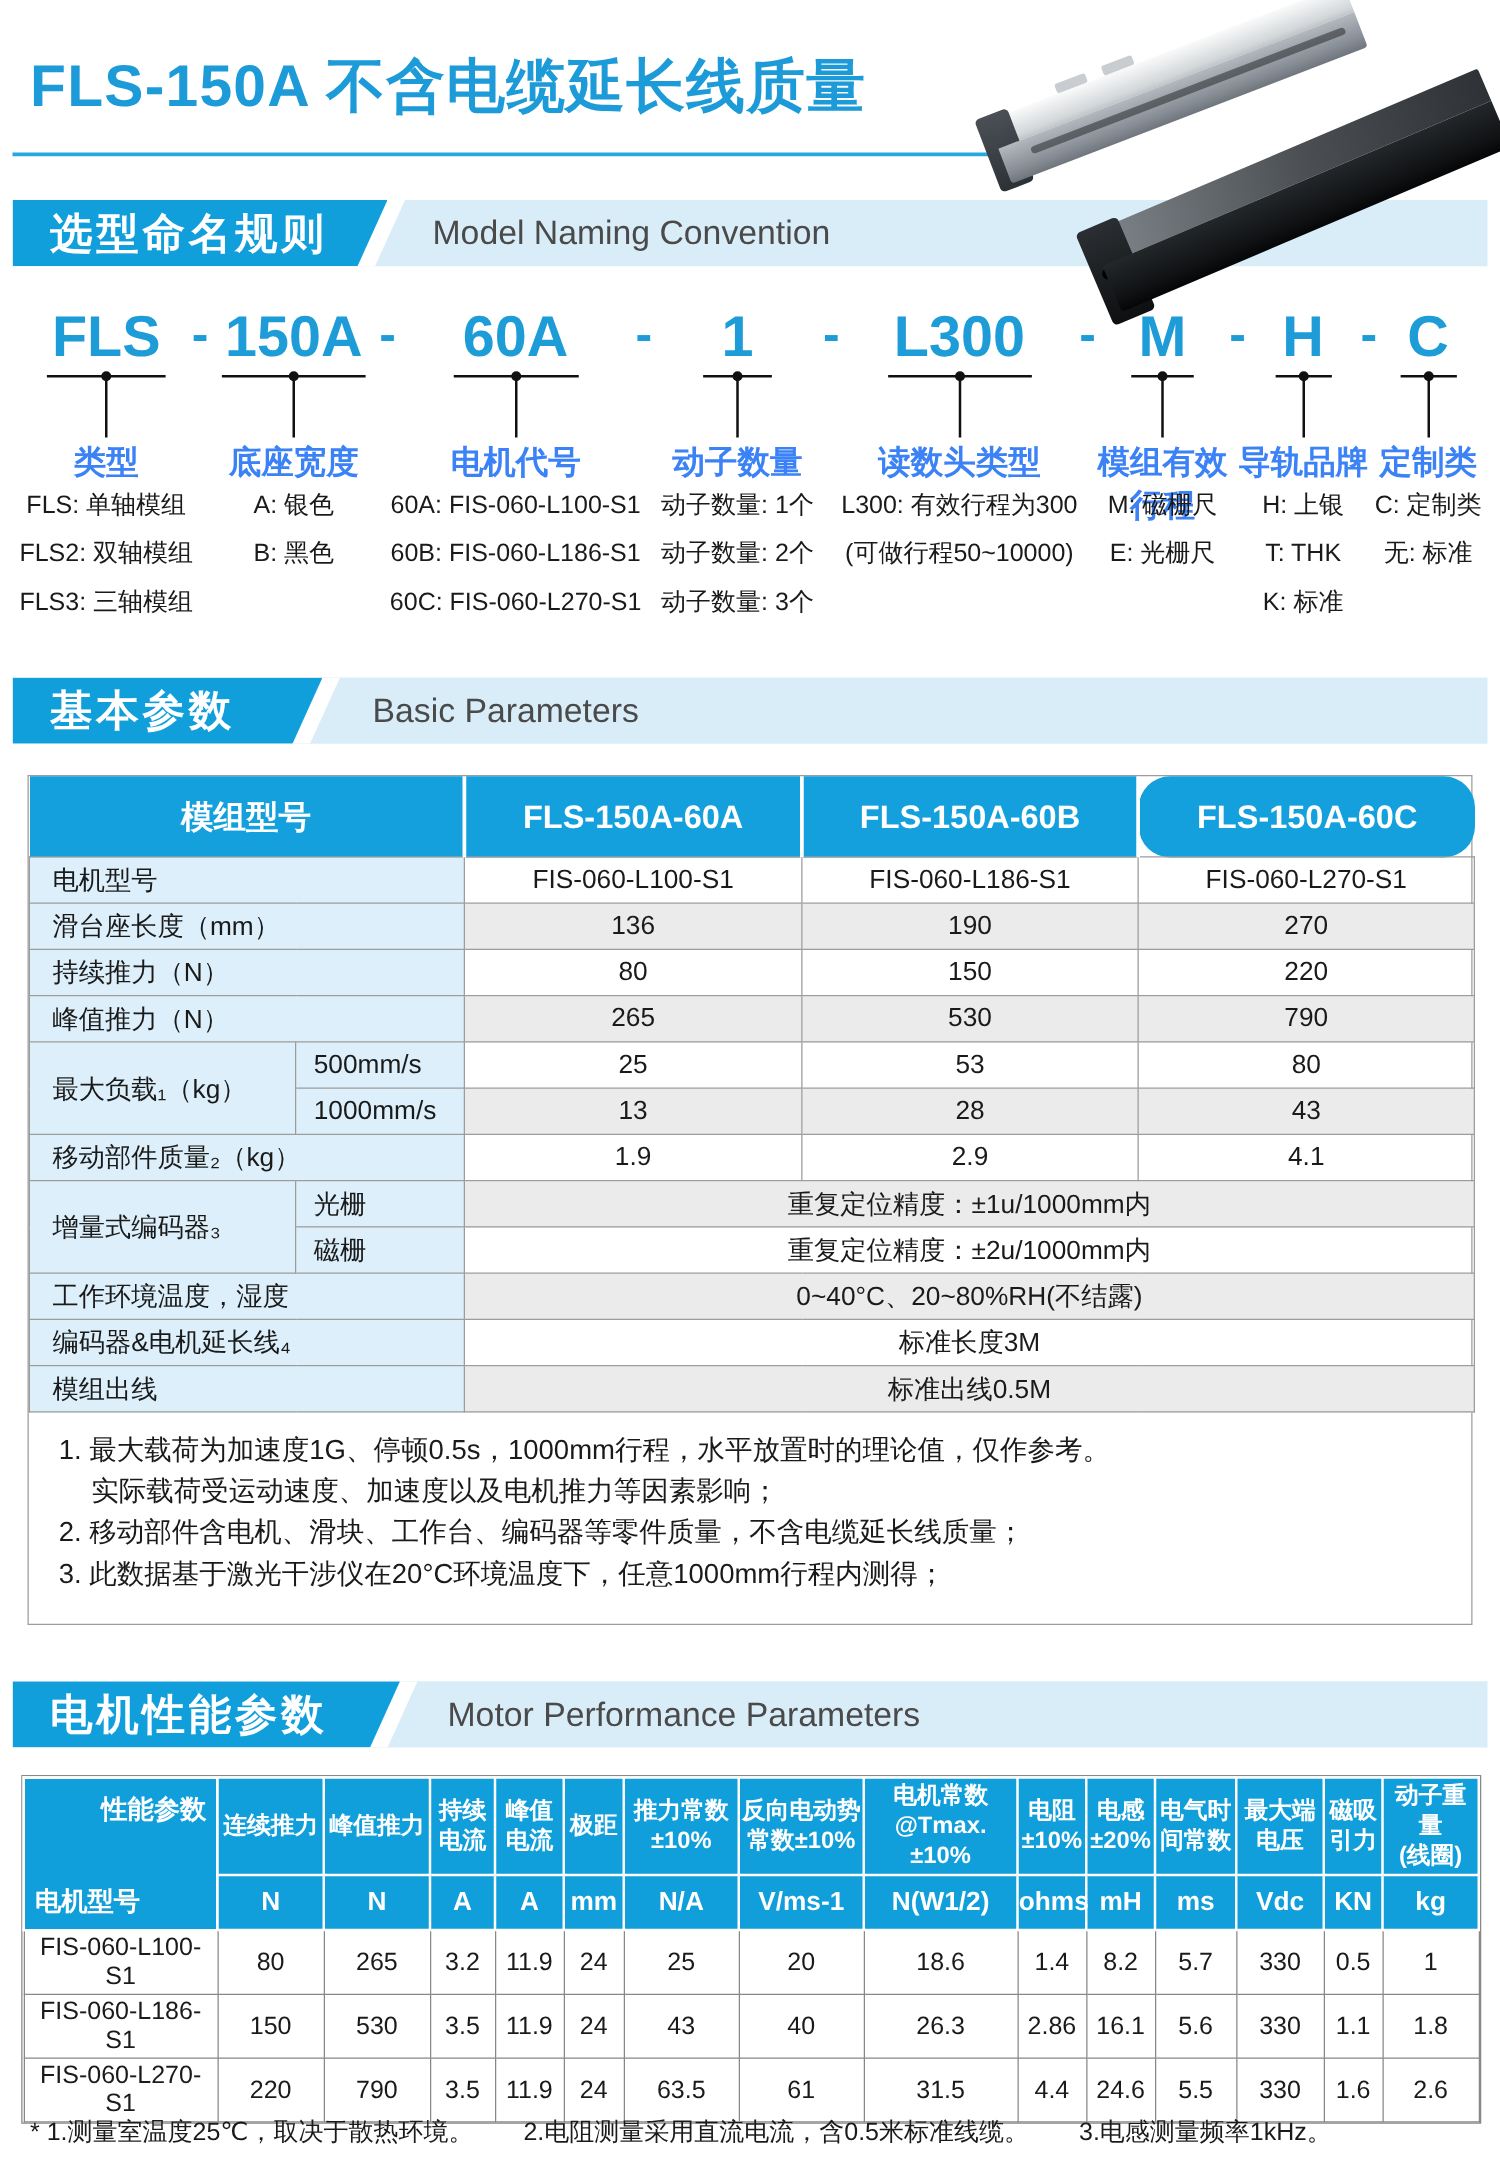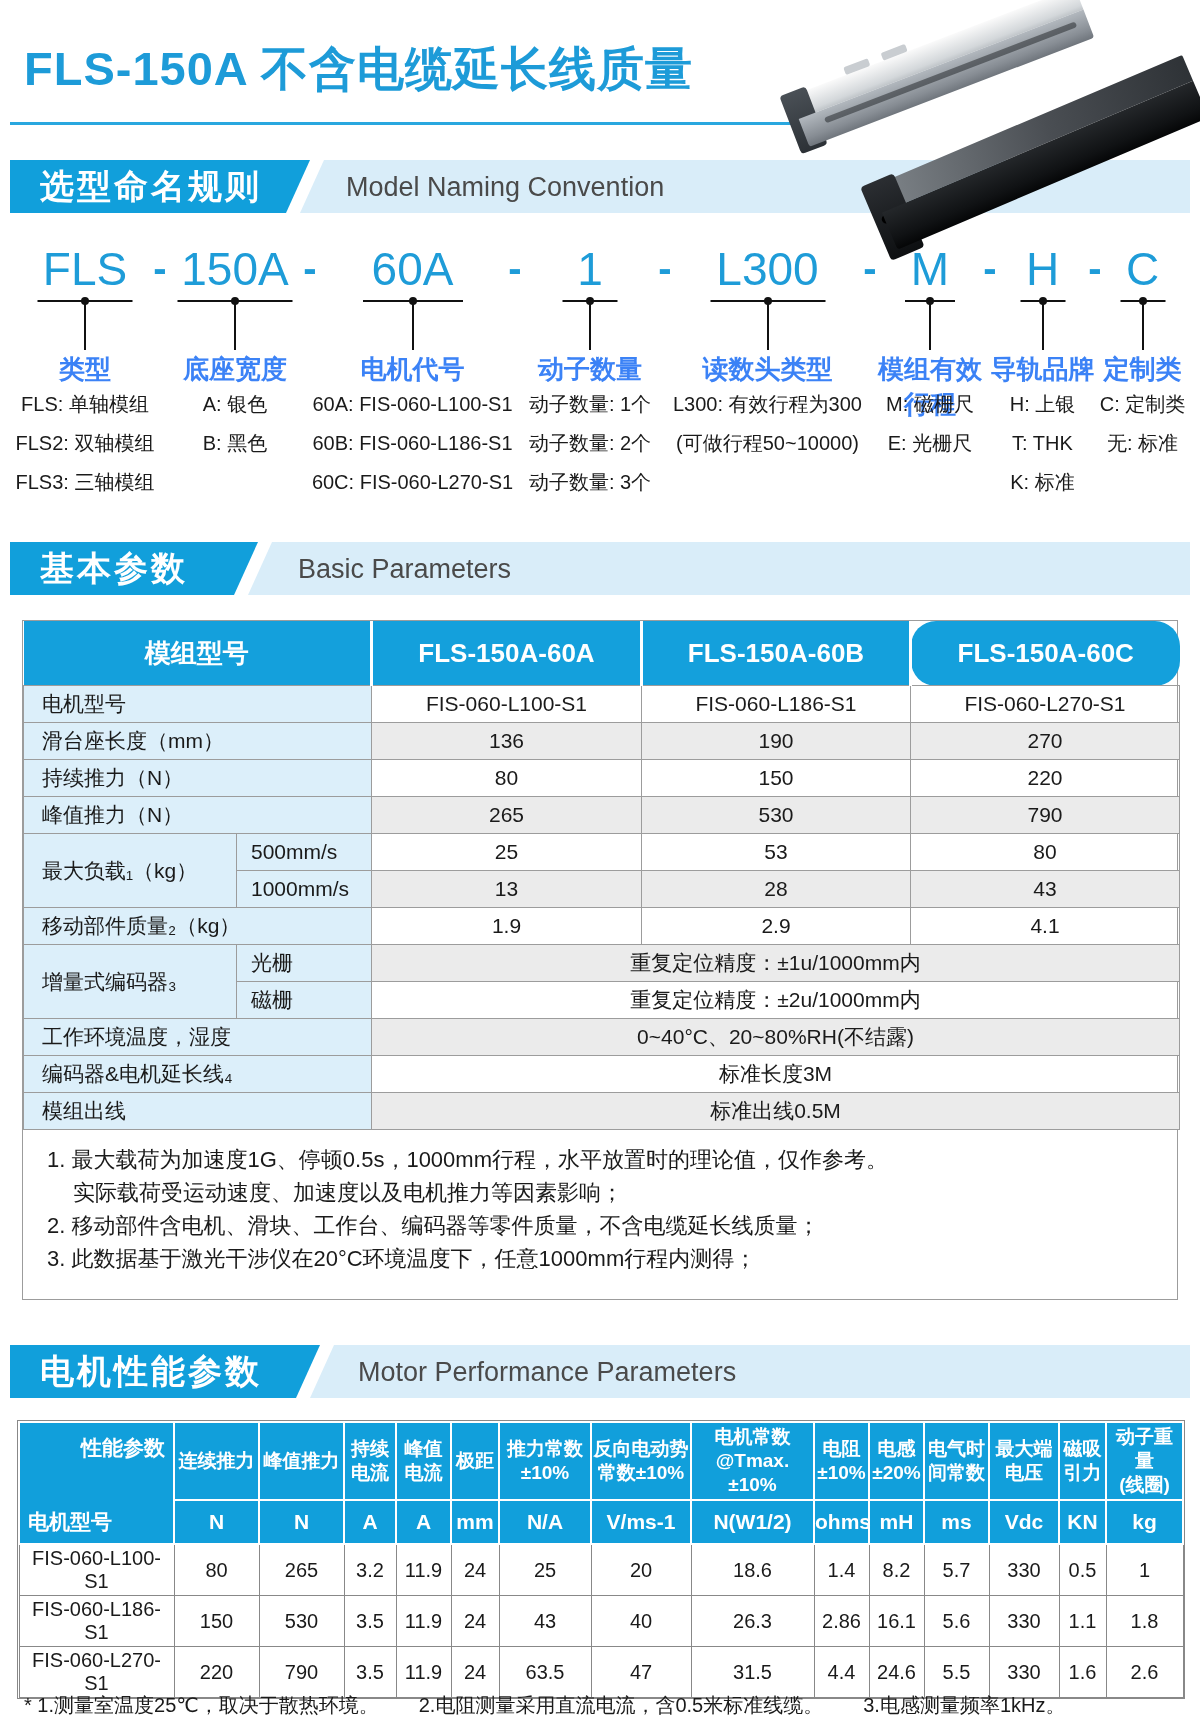--- a/index.html
+++ b/index.html
@@ -38,21 +38,21 @@
           clip-path:polygon(0 0,100% 0,calc(100% - 24px) 100%,0 100%);
           display:flex;align-items:center;padding-left:30px;box-sizing:border-box;
           color:#fff;font-size:34px;font-weight:bold;letter-spacing:3px;}
   .b-en{position:absolute;top:50%;transform:translateY(-50%);font-size:27px;color:#4a4a4a;}
 
   
   .ngrid{position:absolute;left:10px;width:1180px;display:grid;
          grid-template-columns:150px 150px 205px 150px 205px 120px 105px 95px;}
   .ngrid>div{text-align:center;}
   .codes{top:240px;height:58px;}
-  .codes>div{font-size:46px;font-weight:normal;color:#1e9cd8;line-height:58px;}
+  .codes>div{font-size:46px;font-weight:bold;color:#1e9cd8;line-height:58px;}
   .ndash{position:absolute;top:246px;width:20px;text-align:center;font-size:40px;font-weight:bold;
          color:#1e9cd8;z-index:1;}
   .conns{top:300px;height:52px;}
   .conn{position:relative;height:52px;}
   .hbar{position:absolute;top:0;left:50%;transform:translateX(-50%);height:2px;background:#111;}
   .dot{position:absolute;top:-3px;left:50%;transform:translateX(-50%);width:8px;height:8px;
        border-radius:50%;background:#111;}
   .vline{position:absolute;top:0;left:50%;transform:translateX(-50%);width:2px;height:50px;background:#111;}
   .conns>div:nth-child(1) .hbar{width:95px;}  .conns>div:nth-child(2) .hbar{width:115px;}
   .conns>div:nth-child(3) .hbar{width:100px;} .conns>div:nth-child(4) .hbar{width:55px;}
@@ -439,21 +439,21 @@
         <td>1.8</td>
       </tr>
       <tr>
         <td class="model">FIS-060-L270-S1</td>
         <td>220</td>
         <td>790</td>
         <td>3.5</td>
         <td>11.9</td>
         <td>24</td>
         <td>63.5</td>
-        <td>47</td>
+        <td>61</td>
         <td>31.5</td>
         <td>4.4</td>
         <td>24.6</td>
         <td>5.5</td>
         <td>330</td>
         <td>1.6</td>
         <td>2.6</td>
       </tr>
       </tbody>
     </table>

